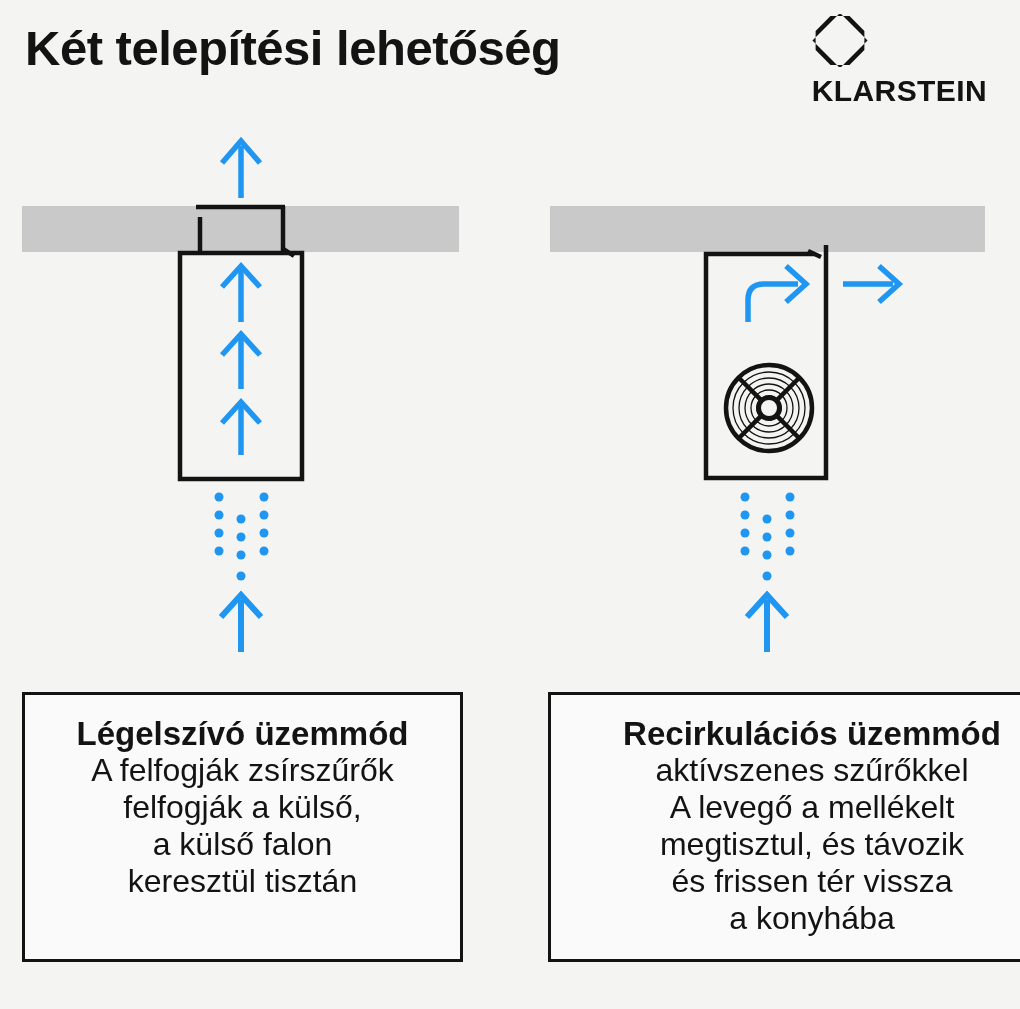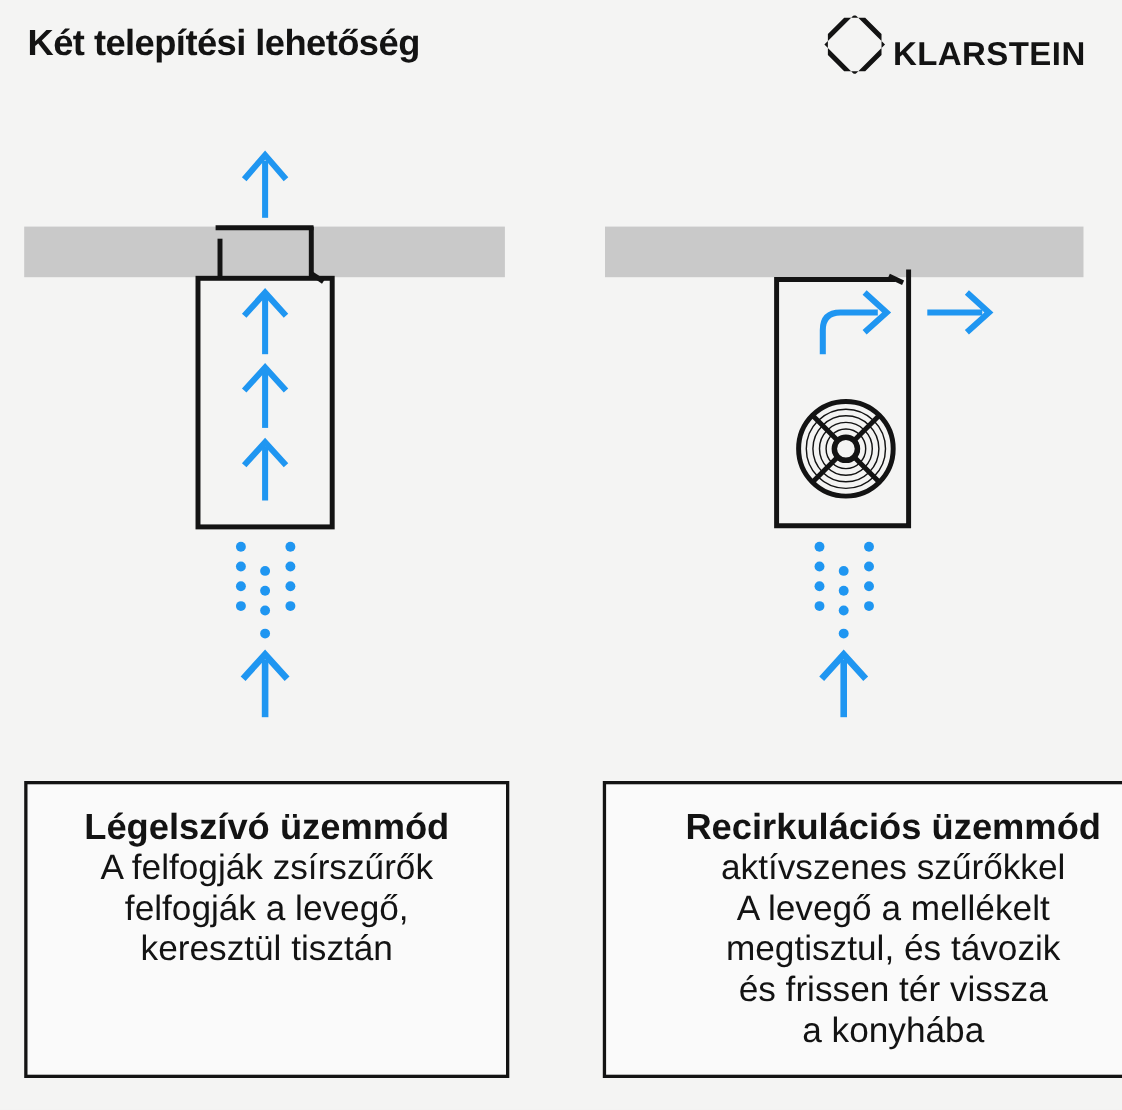--- a/index.html
+++ b/index.html
@@ -6,41 +6,41 @@
     --bg:#f4f4f3; --ink:#131313; --gray:#c9c9c9; --accent:#1f96f1; --boxFill:#fafafa;
   }
   *{margin:0;padding:0;box-sizing:border-box;}
   html,body{background:#e8e8e8;}
   body{font-family:"Liberation Sans","DejaVu Sans",sans-serif;}
   .canvas{
     position:relative;width:1020px;height:1009px;background:var(--bg);
     overflow:hidden;color:var(--ink);
   }
   .page-title{
-    position:absolute;left:25px;top:20px;font-size:33px;font-weight:700;
+    position:absolute;left:25px;top:20px;font-size:49px;font-weight:700;
     letter-spacing:-0.5px;color:var(--ink);white-space:nowrap;
   }
   .brand{
-    position:absolute;top:14px;right:33px;display:flex;flex-direction:row;
-    align-items:flex-end;gap:7px;
+    position:absolute;top:14px;right:33px;display:flex;flex-direction:column;
+    align-items:flex-start;gap:7px;
   }
   .brand .mark{width:56px;height:53px;display:block;}
   .brand .wordmark{
     font-size:30px;font-weight:700;letter-spacing:0.4px;color:var(--ink);white-space:nowrap;
   }
   .diagram-svg{position:absolute;left:0;top:0;width:1020px;height:1009px;}
   .fill-gray{fill:var(--gray);}
   .ink-line{stroke:var(--ink);fill:none;stroke-width:4.5;}
   .ink-thin{stroke:var(--ink);fill:none;stroke-width:1.3;}
   .arrow{stroke:var(--accent);fill:none;stroke-width:5.5;stroke-linejoin:miter;}
   .arrow-bold{stroke:var(--accent);fill:none;stroke-width:6;stroke-linejoin:miter;}
   .dot{fill:var(--accent);}
   .hub{fill:var(--bg);stroke:var(--ink);stroke-width:5;}
   .caption-box{
-    position:absolute;top:710px;height:270px;background:var(--boxFill);
+    position:absolute;top:692px;height:270px;background:var(--boxFill);
     border:3px solid var(--ink);text-align:center;padding-top:20px;
     font-size:32px;line-height:37px;color:var(--ink);
   }
   .caption-box.left{left:22px;width:441px;}
   .caption-box.right{left:548px;width:528px;}
   .caption-title{font-weight:700;font-size:33px;}
 </style>
 </head>
 <body>
 
@@ -155,21 +155,22 @@
       <g class="arrow-bold">
         <path d="M767,600 V652"></path>
         <path d="M747,617 L767,595 L787,617"></path>
       </g>
     </g>
   </svg>
 
   <div class="caption-box left">
     <div class="caption-title">Légelszívó üzemmód</div>
     <div>A felfogják zsírszűrők</div>
-    <div>felfogják a levegő,</div>
+    <div>felfogják a külső,</div>
+    <div>a külső falon</div>
     <div>keresztül tisztán</div>
   </div>
 
   <div class="caption-box right">
     <div class="caption-title">Recirkulációs üzemmód</div>
     <div>aktívszenes szűrőkkel</div>
     <div>A levegő a mellékelt</div>
     <div>megtisztul, és távozik</div>
     <div>és frissen tér vissza</div>
     <div>a konyhába</div>

